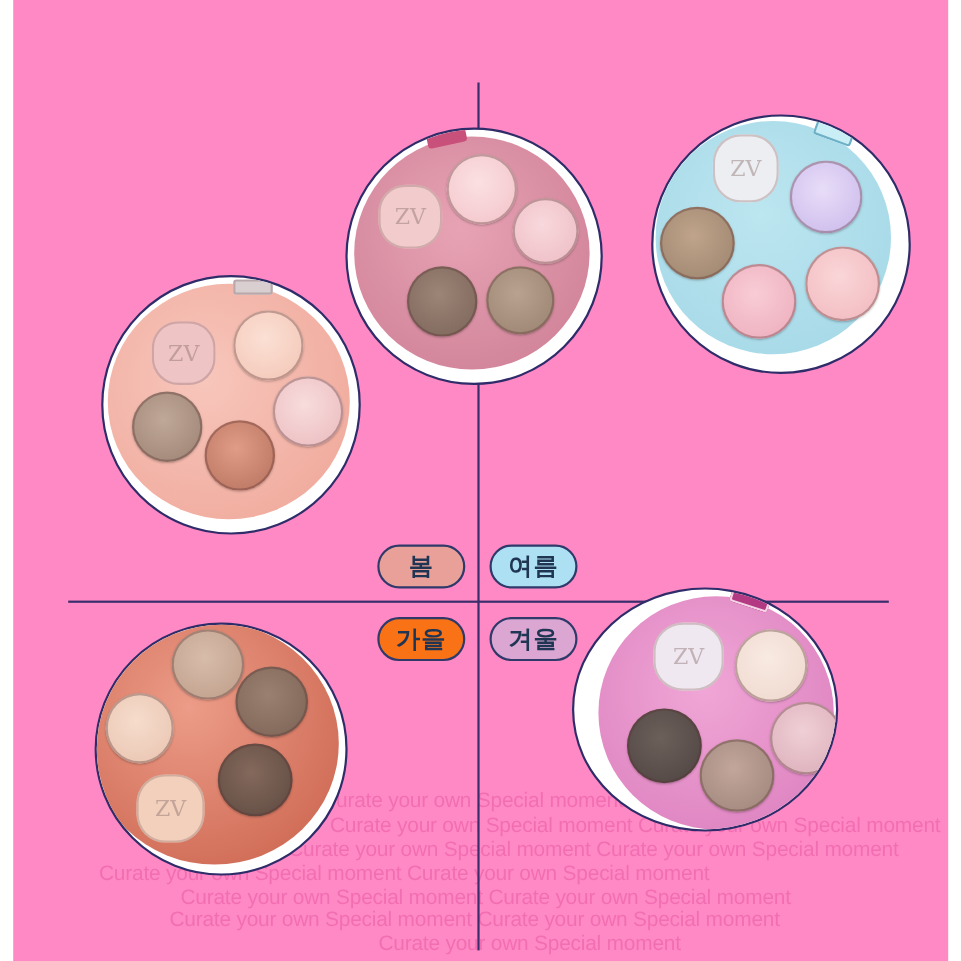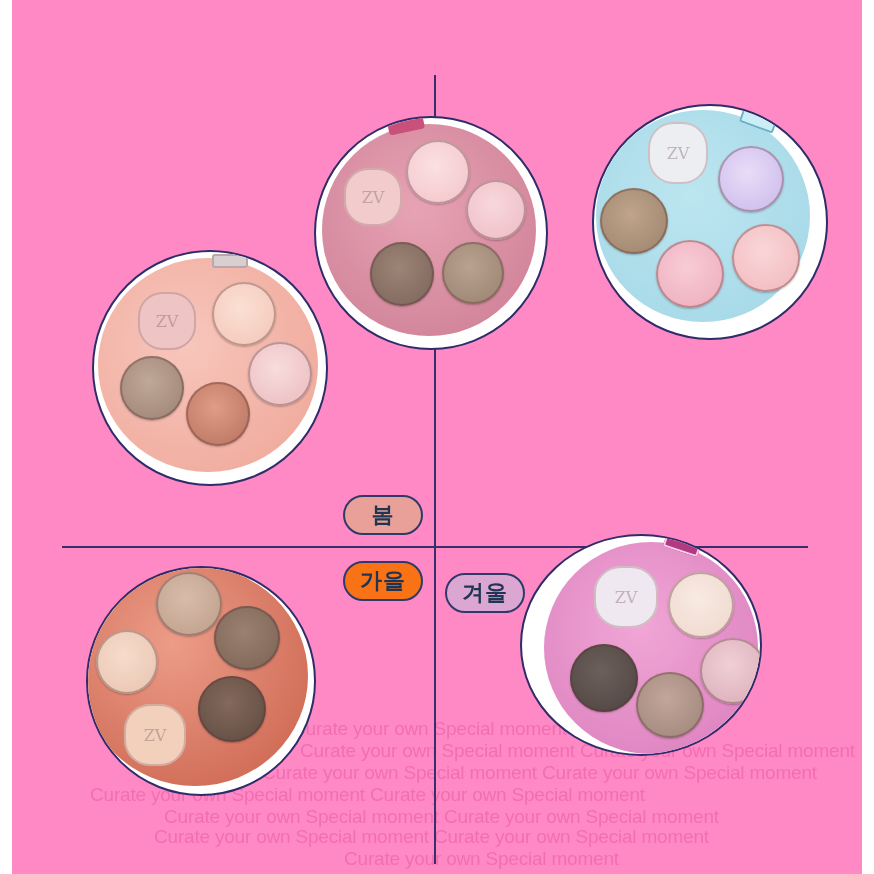--- a/index.html
+++ b/index.html
@@ -12,21 +12,21 @@
     .wm { position: absolute; font-size: 19px; color: #f06ab0; white-space: nowrap; letter-spacing: -0.2px; opacity: 0.85; }
 
     .palette { position: absolute; border-radius: 50%; border: 2px solid #2f2c6a; background: #ffffff; overflow: hidden; }
     .palette .body { position: absolute; border-radius: 50%; }
     .pan { position: absolute; border-radius: 50%; box-shadow: inset 0 0 0 2px rgba(90,50,50,0.35), 0 1px 2px rgba(0,0,0,0.25); }
     .flower { position: absolute; border-radius: 42%; box-shadow: inset 0 0 0 2px rgba(150,110,110,0.35); }
     .flower::before { content: ""; position: absolute; inset: -4px; border-radius: 50%;
       background: radial-gradient(circle, transparent 60%, rgba(255,255,255,0) 61%),
                   repeating-conic-gradient(from 0deg, currentColor 0 14deg, transparent 14deg 30deg);
       -webkit-mask: radial-gradient(circle, transparent 72%, #000 73%, #000 100%); mask: radial-gradient(circle, transparent 72%, #000 73%, #000 100%); }
-    .flower .glyph { position: absolute; inset: 0; display: flex; align-items: center; justify-content: center; font-family: "DejaVu Serif", serif; font-size: 16px; color: rgba(140,110,110,0.45); }
+    .flower .glyph { position: absolute; inset: 0; display: flex; align-items: center; justify-content: center; font-family: "DejaVu Serif", serif; font-size: 20px; color: rgba(140,110,110,0.45); }
     .hinge { position: absolute; width: 36px; height: 14px; border-radius: 3px; }
 
     .pill { position: absolute; width: 80px; height: 40px; border-radius: 20px; border: 2px solid #2f3a6a; display: flex; align-items: center; justify-content: center; font-family: "DejaVu Sans", sans-serif; font-weight: bold; font-size: 22px; color: #1f3553; letter-spacing: 1px; }
   </style>
 </head>
 <body>
 
 <div class="stage">
 
   <div class="wm" style="left:280px; top:718px;">Curate your own Special moment</div>
@@ -93,16 +93,17 @@
     <div class="flower" style="left:72px; top:30px; width:64px; height:62px; background:#efe8f0; color:#efe8f0;">
         <span class="glyph">ZV</span>
       </div>
     <div class="pan" style="left:146px; top:36px; width:66px; height:66px; background: radial-gradient(circle at 45% 40%, #f8eae2, #eed6cc);"></div>
     <div class="pan" style="left:48px; top:108px; width:68px; height:68px; background: radial-gradient(circle at 45% 40%, #6c605a, #4c4240);"></div>
     <div class="pan" style="left:178px; top:102px; width:66px; height:66px; background: radial-gradient(circle at 45% 40%, #f0cfd6, #d8aab6);"></div>
     <div class="pan" style="left:114px; top:136px; width:68px; height:66px; background: radial-gradient(circle at 45% 40%, #c2a69c, #9c8278);"></div>
   </div>
 
   <div class="pill" style="left:331px; top:495px; background:#e8a098;">봄</div>
+  <div class="pill" style="left:433px; top:495px; background:#aee0f4;">여름</div>
   <div class="pill" style="left:331px; top:561px; background:#f97316;">가을</div>
-  <div class="pill" style="left:433px; top:573px; background:#dba7d2;">겨울</div>
+  <div class="pill" style="left:433px; top:561px; background:#dba7d2;">겨울</div>
 
 </div>
 
 </body></html>

